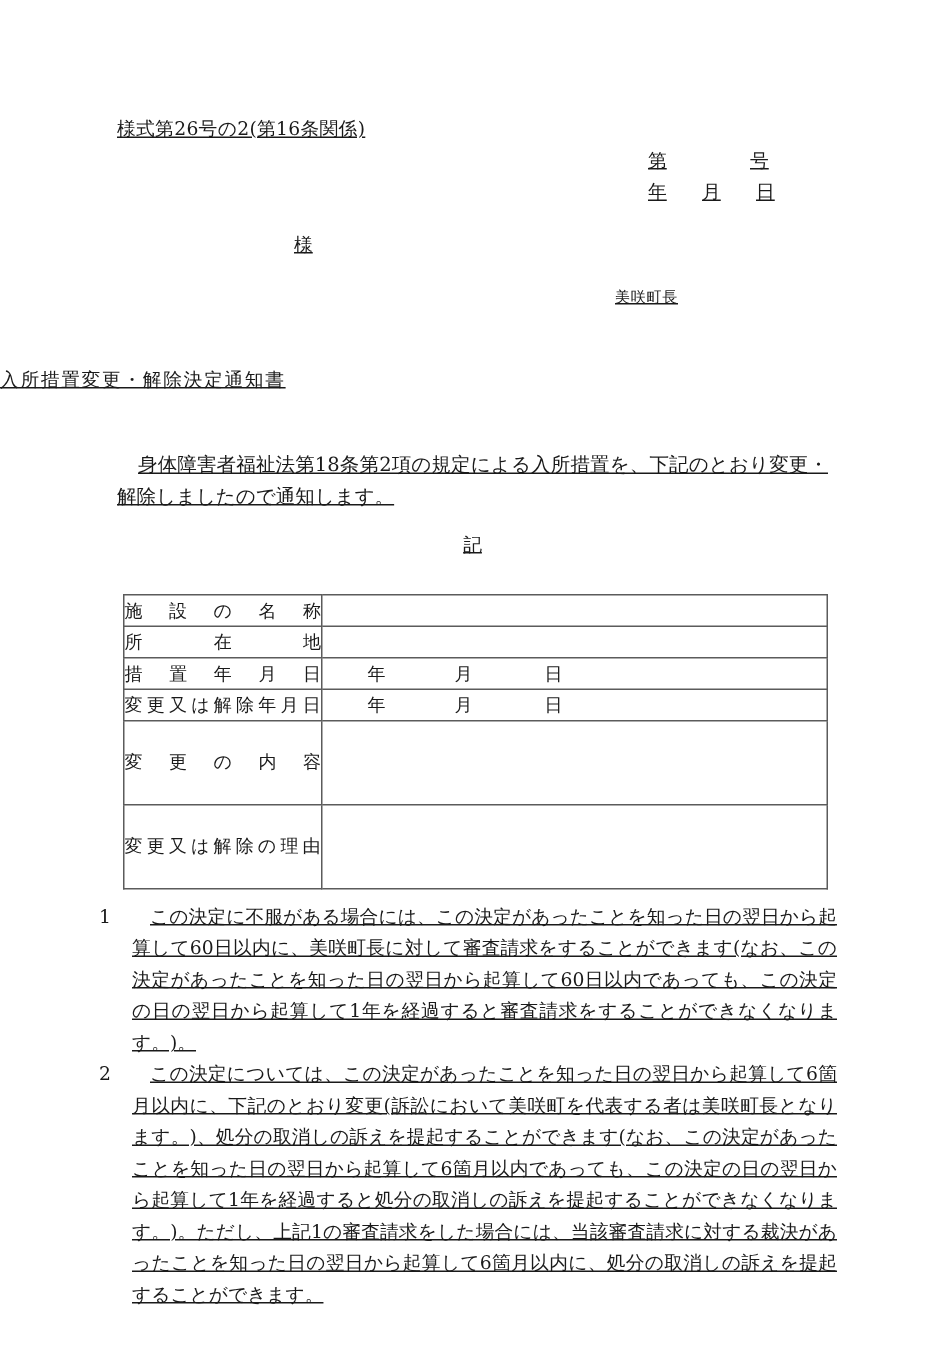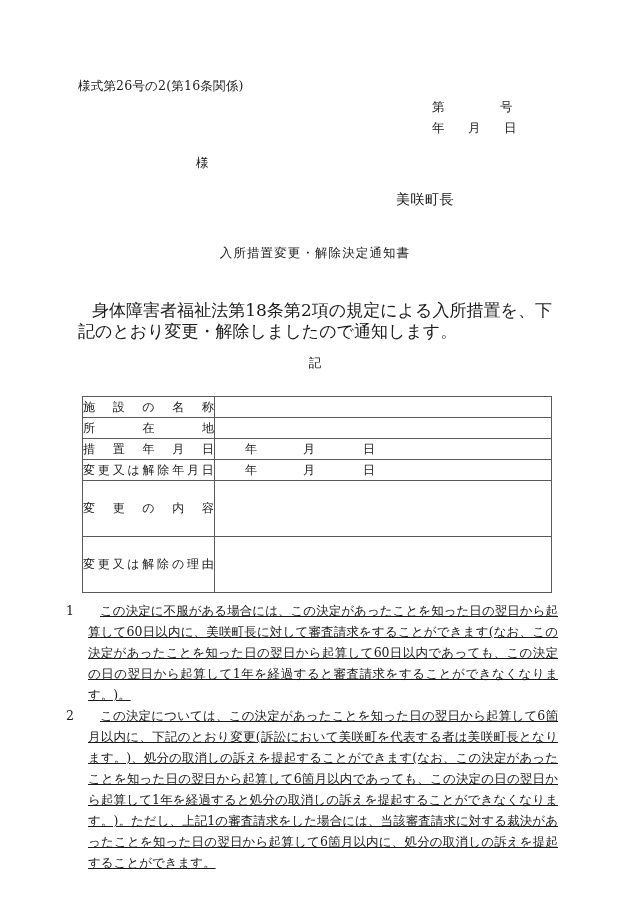--- a/index.html
+++ b/index.html
@@ -14,21 +14,21 @@
     color: #1a1a1a;
     position: relative;
     overflow: hidden;
   }
   .page {
     position: absolute;
     left: 0; top: 0;
     width: 630px;
     height: 903px;
   }
-  .abs { position: absolute; }
+  .abs { position: absolute; text-decoration: underline; }
 
   .form-no {
     left: 78px;
     top: 78px;
     font-size: 12.5px;
     letter-spacing: 0.2px;
     white-space: nowrap;
   }
 
   .doc-no-row, .doc-date-row {
@@ -42,40 +42,39 @@
   .slot-w68 { display: inline-block; width: 68px; }
   .slot-w36 { display: inline-block; width: 36px; }
 
   .addressee-suffix {
     left: 196px;
     top: 155px;
     font-size: 12.5px;
   }
 
   .issuer {
-    left: 396px;
+    left: 410px;
     top: 191px;
-    font-size: 14px;
+    font-size: 10px;
     letter-spacing: 0.5px;
   }
 
   .doc-title {
     left: 0;
     top: 245px;
     width: 630px;
-    text-align: center;
     font-size: 12.5px;
     letter-spacing: 1.1px;
   }
 
   .body-para {
     left: 78px;
     top: 300px;
     width: 474px;
-    font-size: 17px;
+    font-size: 13px;
     line-height: 21px;
     text-indent: 14px;
     text-align: justify;
     text-justify: inter-character;
   }
 
   .ki-mark {
     left: 0;
     top: 355px;
     width: 630px;

